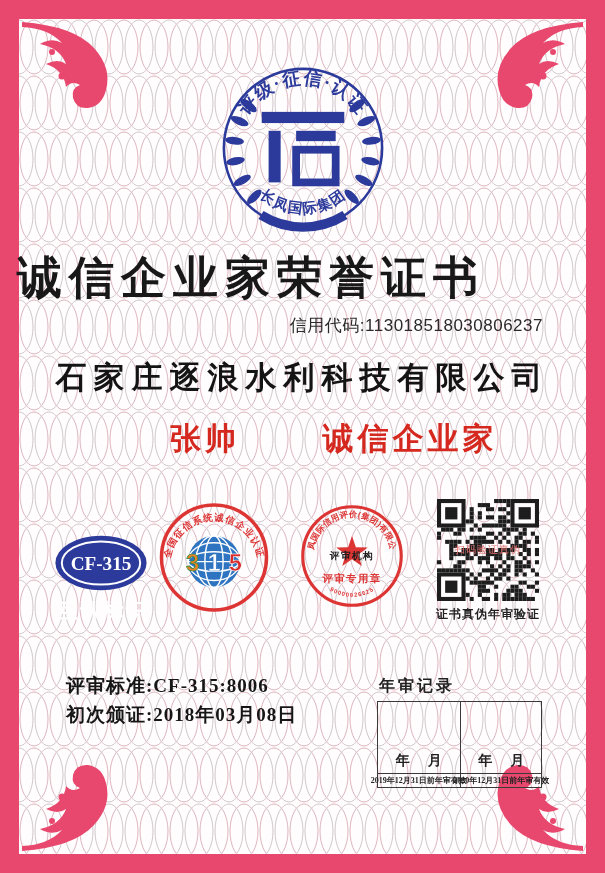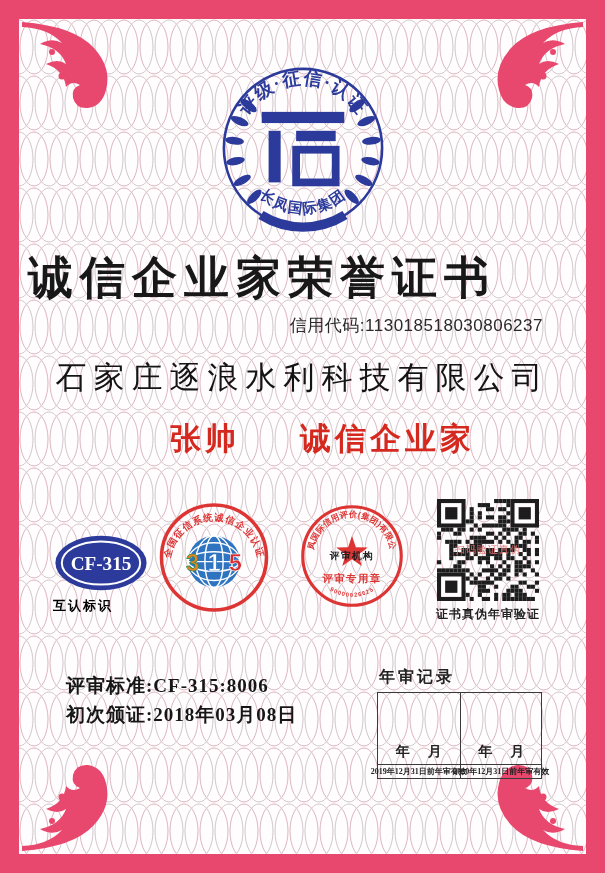--- a/index.html
+++ b/index.html
@@ -8,55 +8,55 @@
   .inner{position:absolute;left:19px;top:19px;right:19px;bottom:19px;background:#fffdfd;}
   .pattern-layer{position:absolute;inset:0;}
   .corner{position:absolute;width:96px;height:96px;}
   .corner.tl{left:22px;top:22px;}
   .corner.tr{right:22px;top:22px;transform:scaleX(-1);}
   .corner.bl{left:22px;bottom:22px;transform:scaleY(-1);}
   .corner.br{right:22px;bottom:22px;transform:scale(-1,-1);}
 
   .emblem{position:absolute;left:217px;top:62px;width:172px;height:172px;}
 
-  .title{position:absolute;left:12px;top:248px;width:500px;text-align:center;
+  .title{position:absolute;left:1px;top:248px;width:500px;text-align:center;
          font-size:45px;font-weight:bold;color:#181818;letter-spacing:7px;
          font-family:"Liberation Sans",sans-serif;}
   .credit{position:absolute;left:0;top:314px;width:543px;text-align:right;
           font-size:17px;font-weight:normal;color:#2a2a2a;letter-spacing:0.5px;}
   .company{position:absolute;left:0;top:357px;width:605px;text-align:center;
-           font-size:31px;font-weight:normal;color:#141414;letter-spacing:7px;}
+           font-size:31px;font-weight:bold;color:#141414;letter-spacing:7px;}
   .person-row{position:absolute;left:0;top:418px;width:605px;height:42px;color:#d5281e;}
   .person-name{position:absolute;left:120px;width:120px;text-align:right;
                font-size:31px;font-weight:bold;letter-spacing:4px;}
-  .honor{position:absolute;left:300px;width:220px;text-align:left;
+  .honor{position:absolute;left:300px;width:220px;text-align:center;
          font-size:31px;font-weight:bold;letter-spacing:4px;}
 
   .cf315-badge{position:absolute;left:53px;top:532px;width:96px;height:62px;}
-  .cf315-caption{position:absolute;left:53px;top:597px;width:96px;text-align:left;
-                 font-size:13px;font-weight:bold;color:#000000;
+  .cf315-caption{position:absolute;left:53px;top:597px;width:96px;text-align:right;
+                 font-size:21px;font-weight:bold;color:#ffffff;
                  font-family:"Liberation Serif",serif;letter-spacing:2px;}
   .seal315{position:absolute;left:158px;top:500px;width:112px;height:112px;}
   .review-seal{position:absolute;left:300px;top:504px;width:104px;height:104px;}
 
   .qr-wrap{position:absolute;left:437px;top:499px;width:102px;height:102px;}
   .qr-overlay{position:absolute;left:0;top:44px;width:102px;text-align:center;
               font-size:10px;font-weight:normal;color:#e06a6a;letter-spacing:1px;}
   .qr-caption{position:absolute;left:428px;top:606px;width:120px;text-align:center;
               font-size:12px;font-weight:bold;color:#222;
               font-family:"Liberation Serif",serif;letter-spacing:1px;}
 
   .details{position:absolute;left:66px;top:676px;list-style:none;margin:0;padding:0;
            font-family:"Liberation Serif",serif;font-size:19px;font-weight:bold;
            color:#161616;letter-spacing:1px;}
   .details li{margin:0 0 10px 0;line-height:19px;}
 
   .annual{position:absolute;left:377px;top:660px;width:164px;}
   .annual-title{font-family:"Liberation Serif",serif;font-size:16px;font-weight:bold;
-                color:#222;letter-spacing:3px;margin:7px 0 4px 2px;}
+                color:#222;letter-spacing:3px;margin:16px 0 4px 2px;}
   .annual-table{display:flex;width:163px;border:1.5px solid #3a3a3a;}
   .annual-col{width:50%;display:flex;flex-direction:column;}
   .annual-col + .annual-col{border-left:1.5px solid #3a3a3a;}
   .annual-main{height:68px;display:flex;align-items:flex-end;justify-content:center;
                gap:18px;padding-bottom:3px;font-family:"Liberation Serif",serif;
                font-size:14px;font-weight:bold;color:#222;}
   .annual-note{border-top:1.5px solid #3a3a3a;height:13px;display:flex;align-items:center;
                justify-content:center;font-family:"Liberation Serif",serif;
                font-size:8px;font-weight:bold;color:#222;white-space:nowrap;}
 </style>

